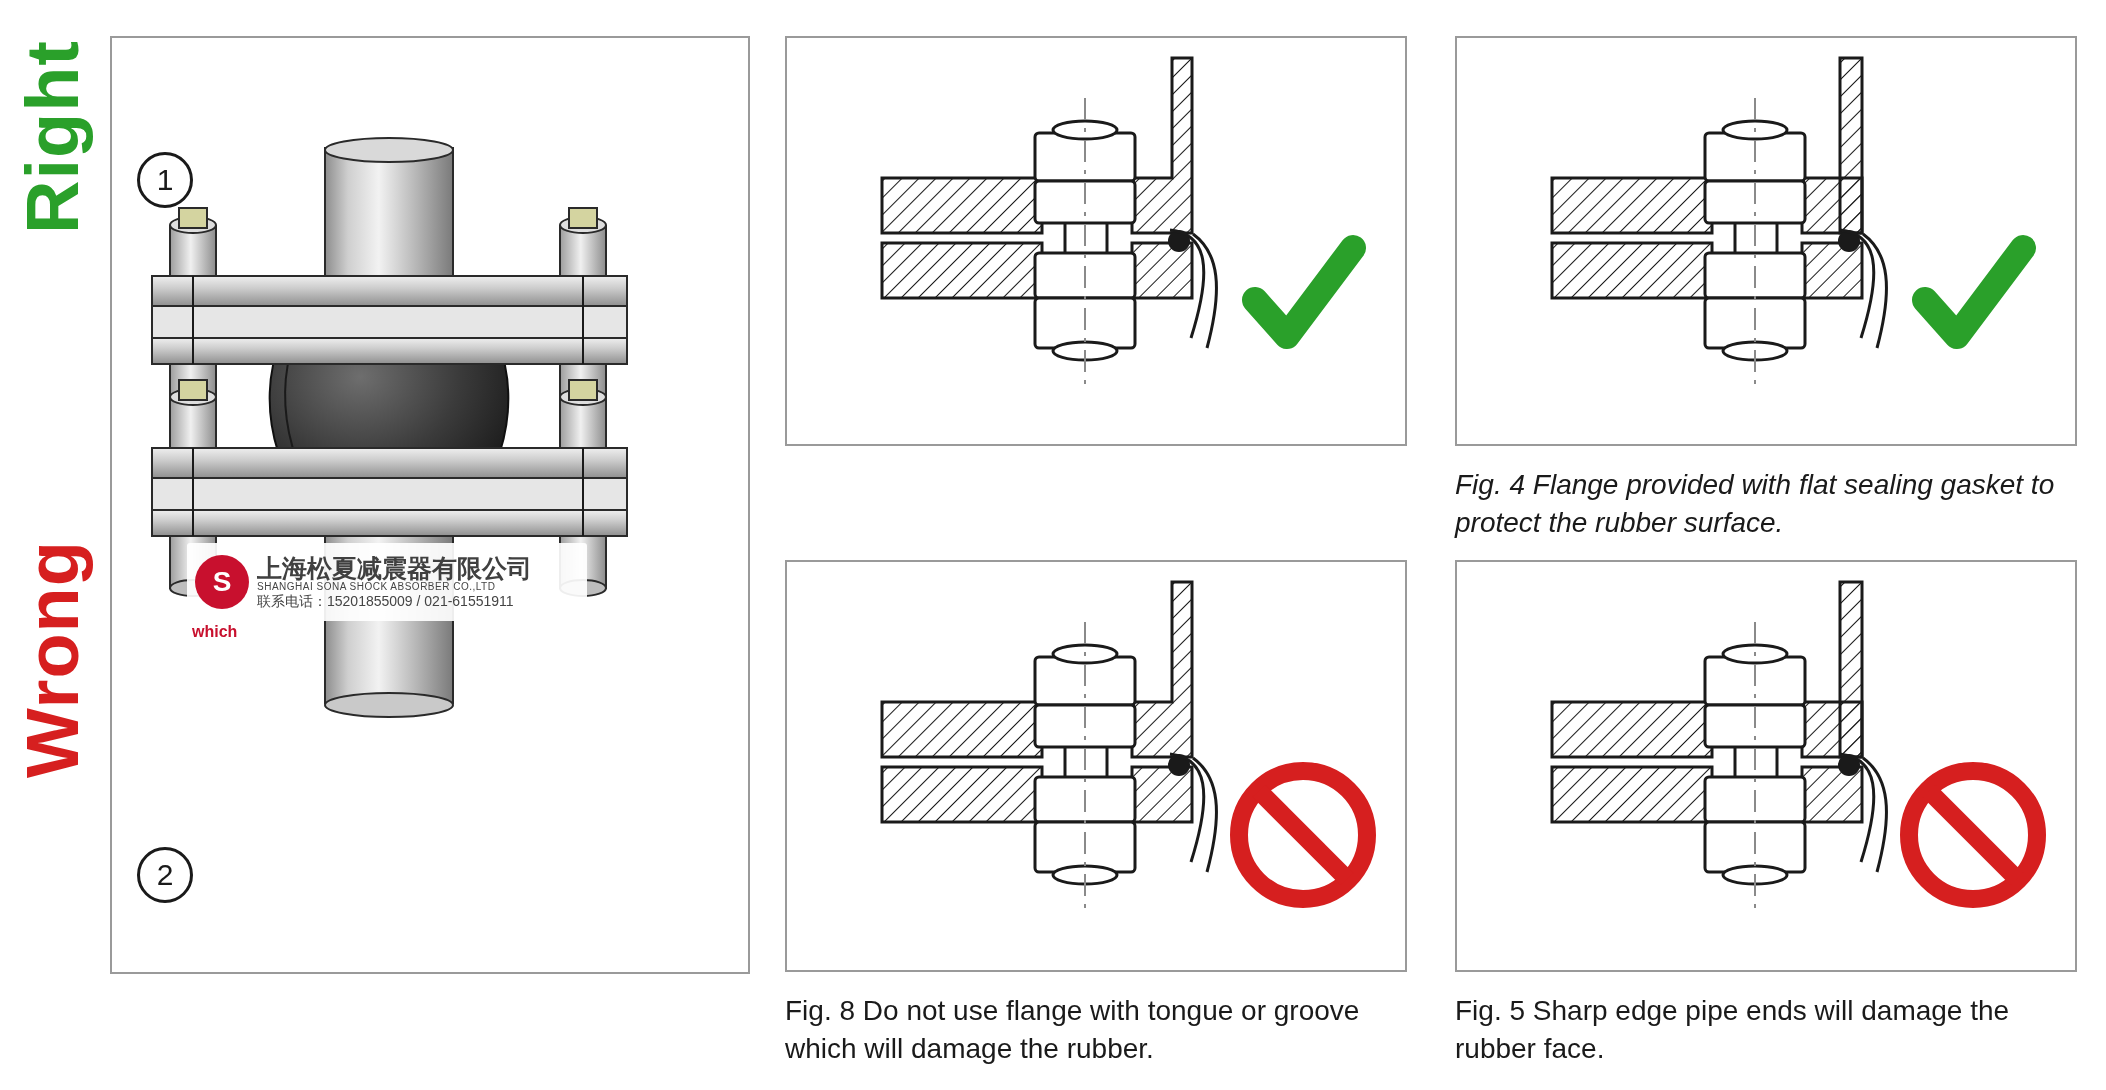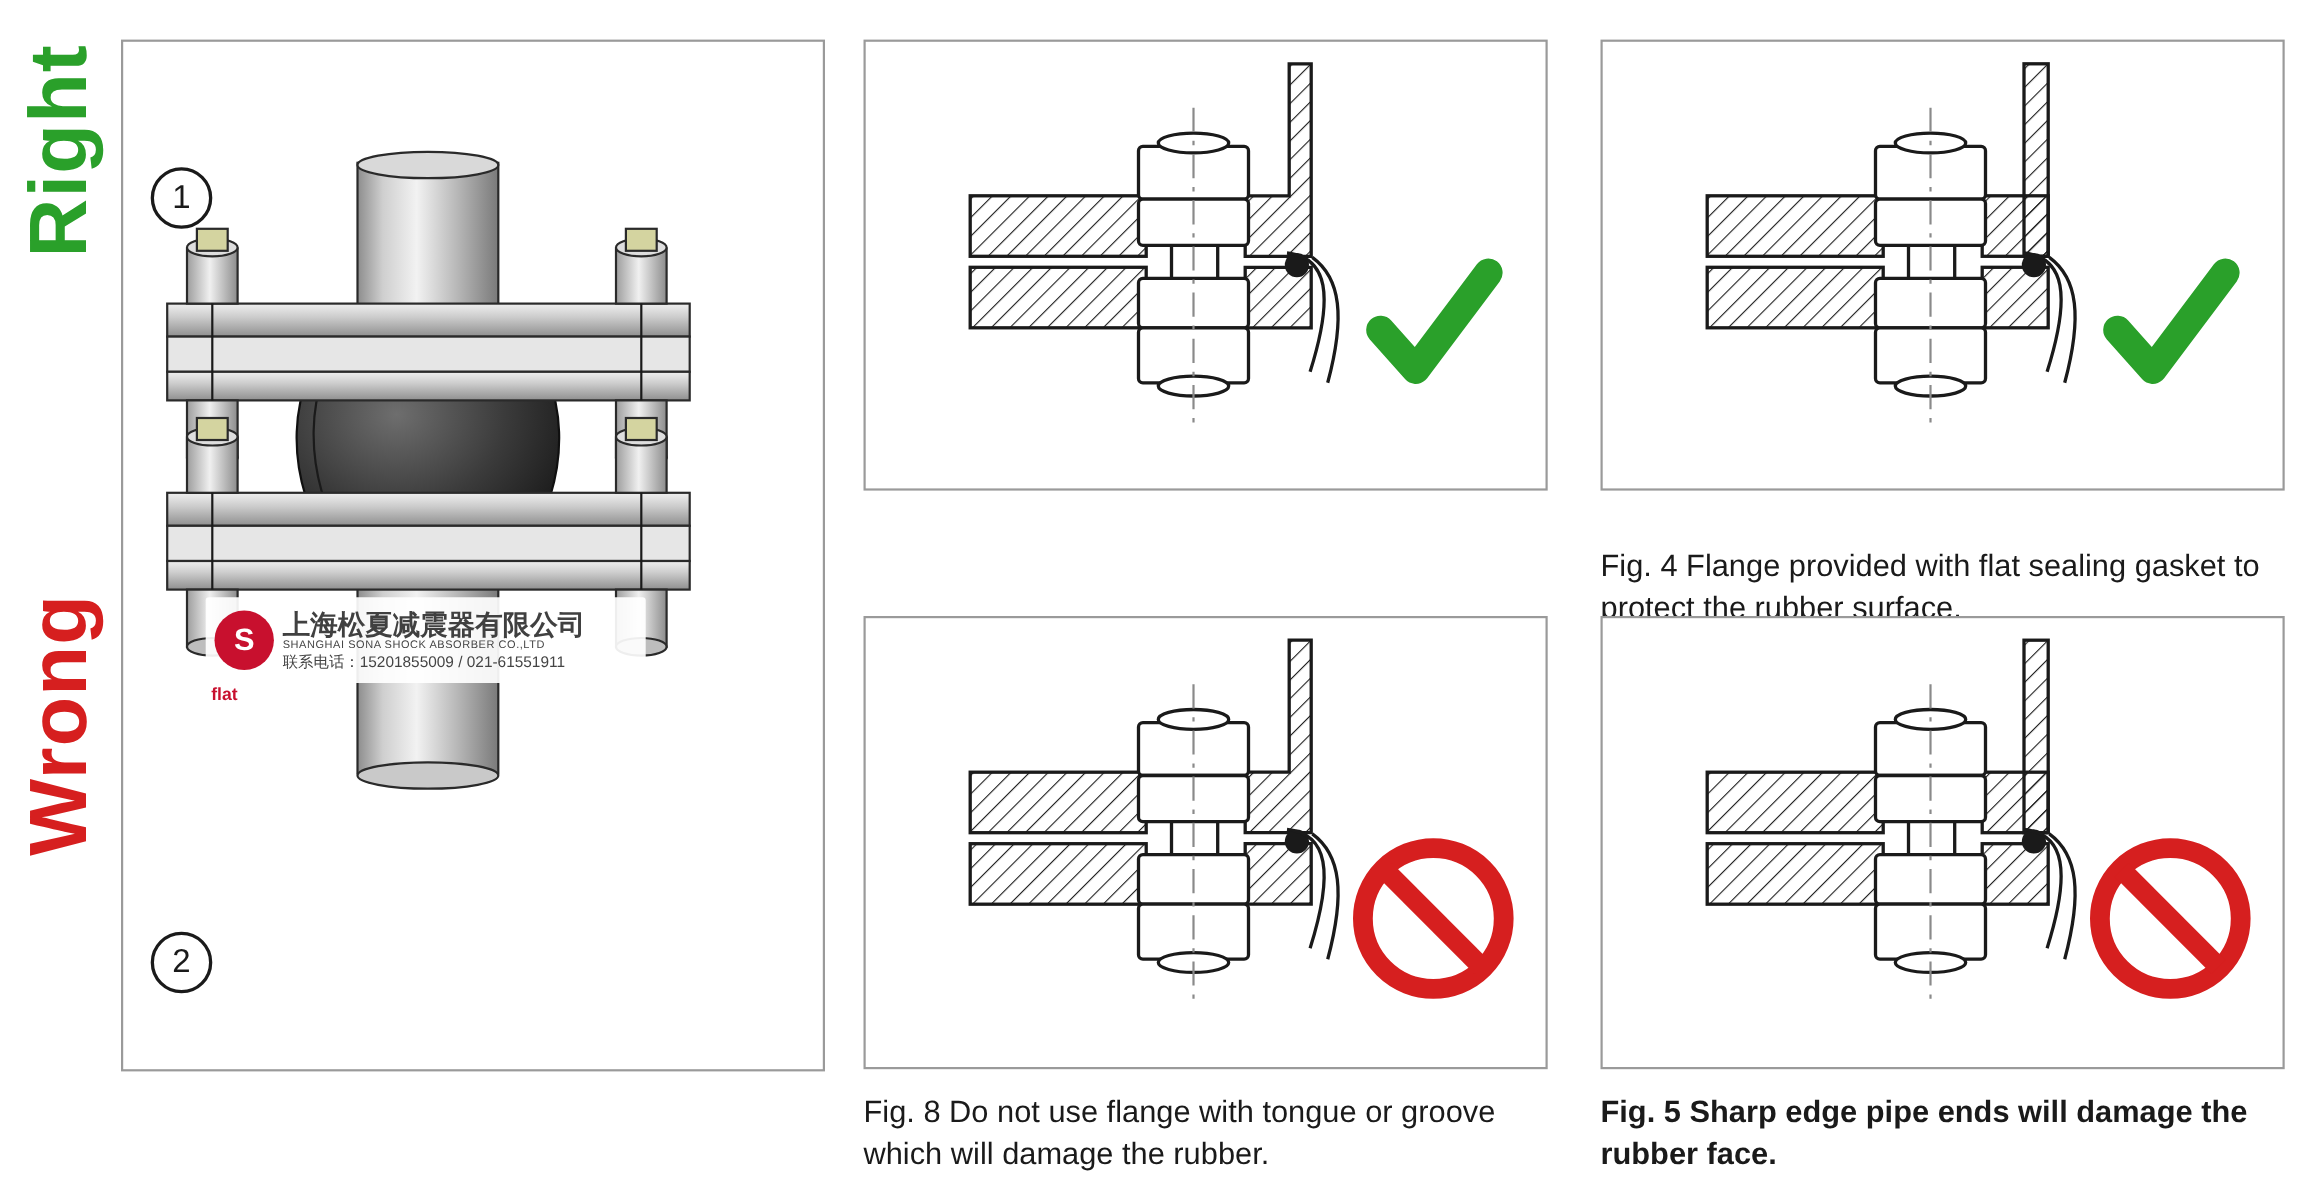--- a/index.html
+++ b/index.html
@@ -18,22 +18,22 @@
 
   
   .panel-f2{left:785px;top:36px;width:622px;height:410px;}
   .panel-f3{left:785px;top:560px;width:622px;height:412px;}
   .panel-f4{left:1455px;top:36px;width:622px;height:410px;}
   .panel-f5{left:1455px;top:560px;width:622px;height:412px;}
 
   .cap-main{left:112px;top:995px;width:640px;}
   .cap-f2{left:785px;top:470px;width:630px;}
   .cap-f3{left:785px;top:992px;width:630px;}
-  .cap-f4{left:1455px;top:496px;width:640px;}
-  .cap-f5{left:1455px;top:992px;width:640px;font-weight:bold;}
+  .cap-f4{left:1455px;top:466px;width:640px;font-style:italic;}
+  .cap-f5{left:1455px;top:992px;width:640px;}
 
   svg{display:block;}
   .ln{fill:none;stroke:#1a1a1a;stroke-width:3;}
   .ln-thin{fill:none;stroke:#1a1a1a;stroke-width:2;}
   .center-line{stroke:#8a8a8a;stroke-width:2;stroke-dasharray:22 8 4 8;fill:none;}
 
   .num-bubble{position:absolute;width:50px;height:50px;border:3px solid #1a1a1a;border-radius:50%;
               display:flex;align-items:center;justify-content:center;font-size:30px;background:#fff;}
   .bubble1{left:135px;top:150px;}
   .bubble2{left:135px;top:845px;}
@@ -153,21 +153,21 @@
     <div class="logo-band" style="left:75px;top:505px;">
       <div class="logo-mark">
         <span>S</span>
       </div>
       <div class="logo-txt">
         <div class="logo-cn">上海松夏减震器有限公司</div>
         <div class="logo-en">SHANGHAI SONA SHOCK ABSORBER CO.,LTD</div>
         <div class="logo-tel">联系电话：15201855009 / 021-61551911</div>
       </div>
     </div>
-    <div class="logo-sona" style="left:80px;top:585px;">flat</div>
+    <div class="logo-sona" style="left:80px;top:585px;">which</div>
   </div>
 
 
   <div class="panel panel-f2">
     <svg width="618" height="406" viewBox="0 0 618 406">
       <defs>
         <pattern id="h2" width="12" height="12" patternUnits="userSpaceOnUse" patternTransform="rotate(45)">
           <line x1="0" y1="0" x2="0" y2="12" stroke="#1a1a1a" stroke-width="2"></line>
         </pattern>
       </defs>

